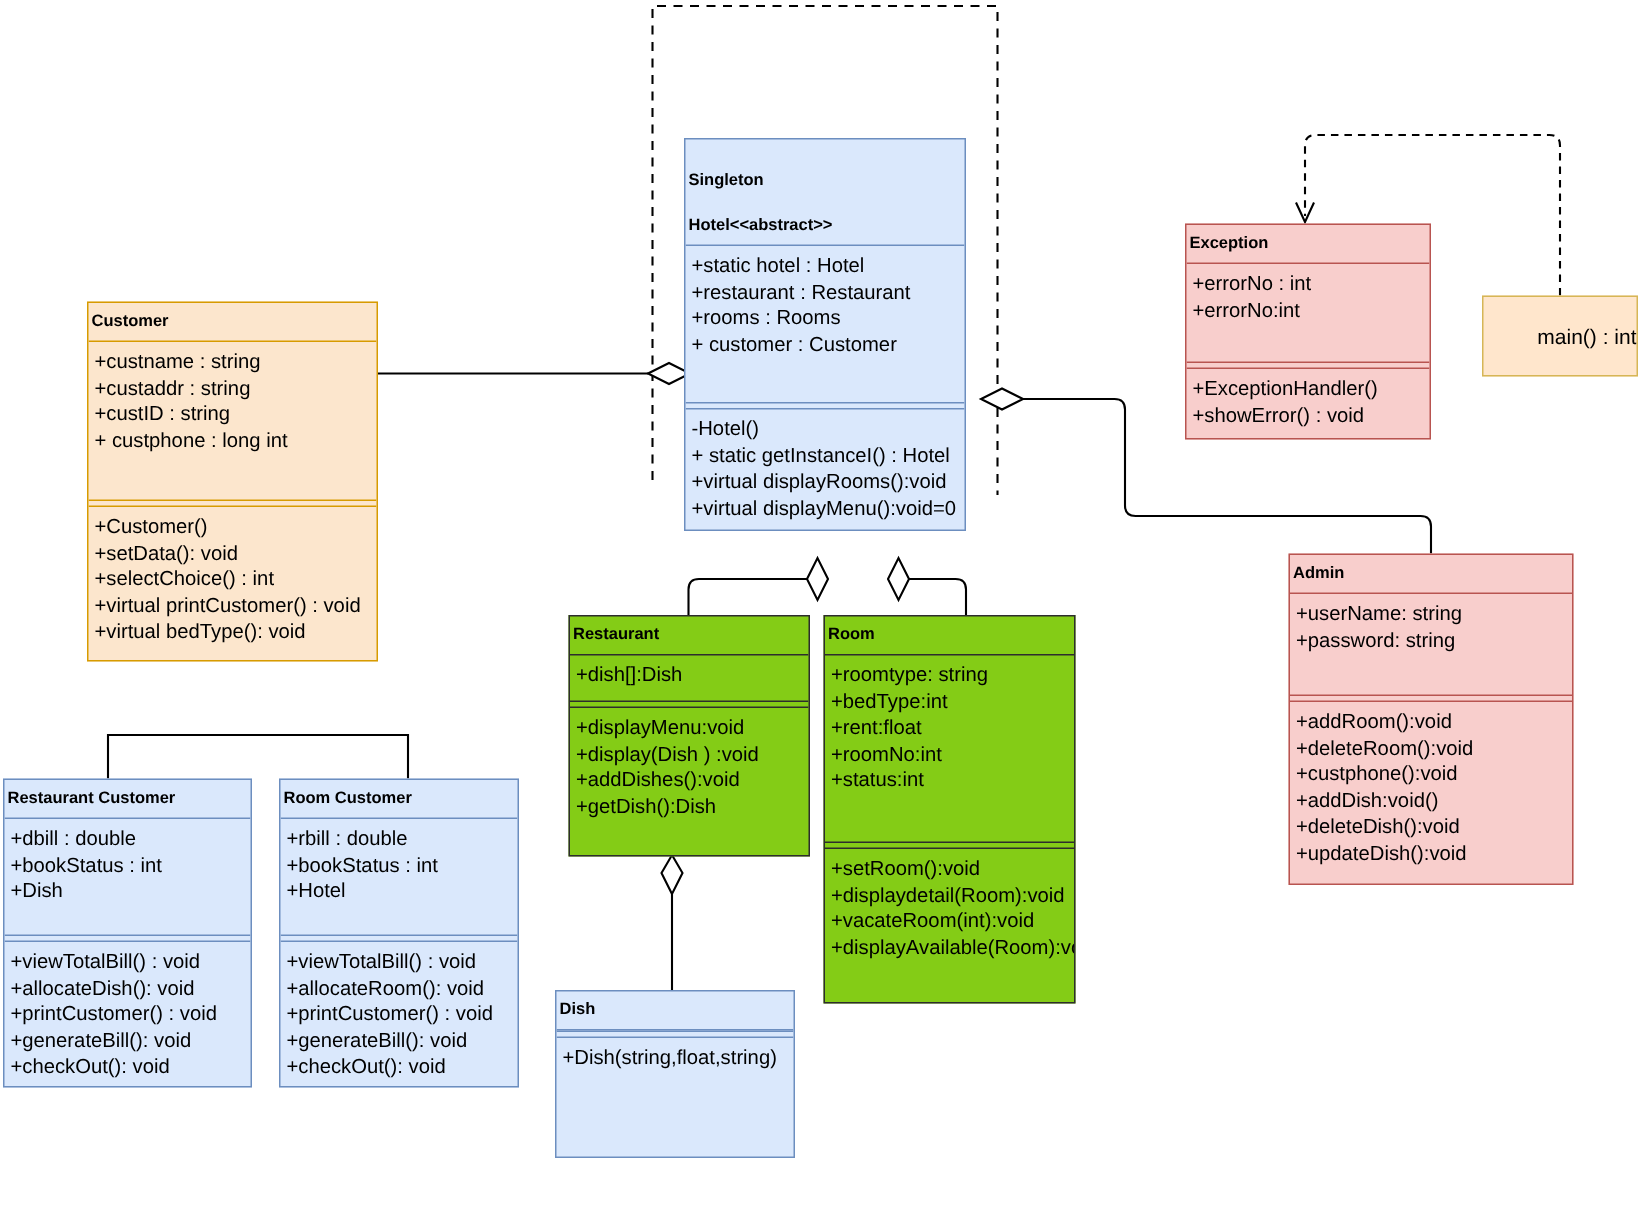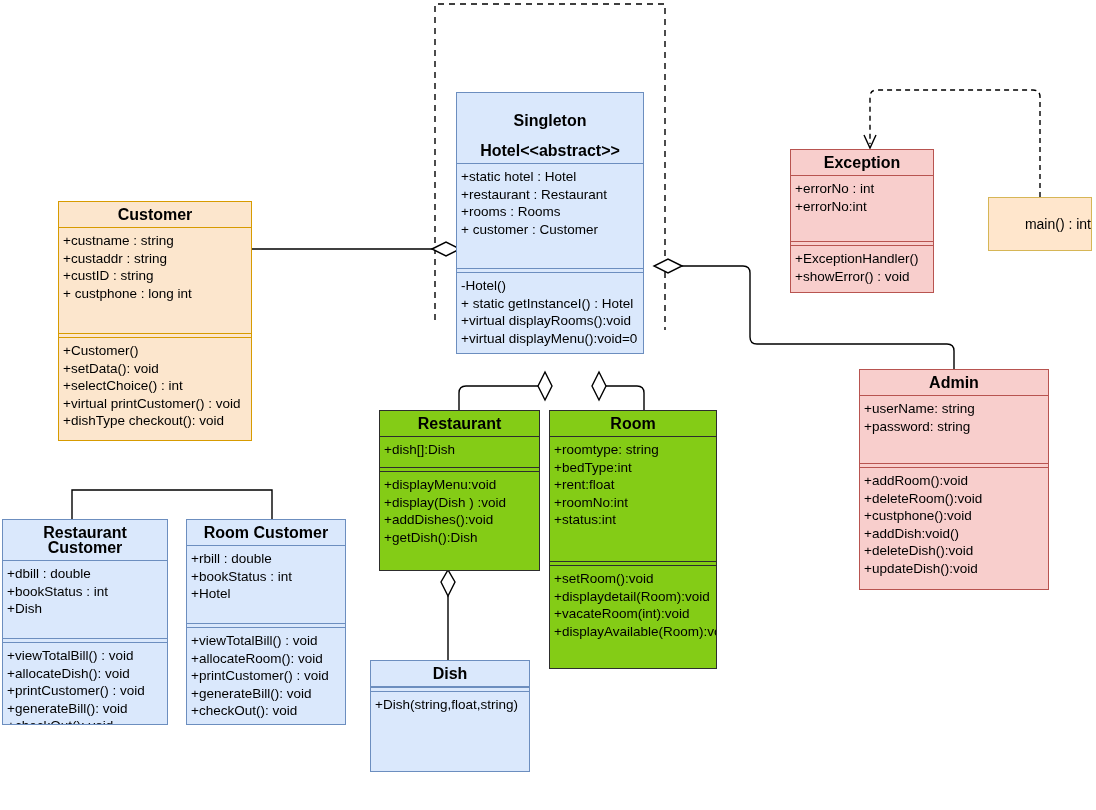--- a/index.html
+++ b/index.html
@@ -27,23 +27,23 @@
     height: 810px;
     pointer-events: none;
   }
   .cls {
     position: absolute;
     box-sizing: border-box;
     border: 1px solid #000;
     overflow: hidden;
   }
   .cls .title {
-    text-align: center;
+    text-align: left;
     font-weight: bold;
-    font-size: 16px;
+    font-size: 11px;
     line-height: 15px;
     padding: 5px 2px 5px 2px;
     color: #000;
     white-space: pre-line;
   }
   .cls .sep {
     height: 0;
     border-top: 1px solid #000;
   }
   .cls .dblsep {
@@ -78,21 +78,21 @@
     display: flex;
     align-items: center;
     justify-content: flex-end;
     font-size: 14px;
     color: #000;
   }
 
   
   #hotel            { left: 456px; top: 92px;  width: 188px; height: 262px; }
   #customer         { left: 58px;  top: 201px; width: 194px; height: 240px; }
-  #exception        { left: 790px; top: 149px; width: 144px; height: 144px; }
+  #exception        { left: 790px; top: 149px; width: 164px; height: 144px; }
   #mainbox          { left: 988px; top: 197px; width: 104px; height: 54px; }
   #admin            { left: 859px; top: 369px; width: 190px; height: 221px; }
   #restaurant       { left: 379px; top: 410px; width: 161px; height: 161px; }
   #room             { left: 549px; top: 410px; width: 168px; height: 259px; }
   #dish             { left: 370px; top: 660px; width: 160px; height: 112px; }
   #restaurantcust   { left: 2px;   top: 519px; width: 166px; height: 206px; }
   #roomcust         { left: 186px; top: 519px; width: 160px; height: 206px; }
 </style>
 </head>
 <body>
@@ -163,21 +163,21 @@
       <div>+custaddr : string</div>
       <div>+custID : string</div>
       <div>+ custphone : long int</div>
     </div>
     <div class="dblsep"></div>
     <div class="compartment">
       <div> +Customer()</div>
       <div>+setData(): void</div>
       <div>+selectChoice() : int</div>
       <div>+virtual printCustomer() : void</div>
-      <div>+dishType checkout(): void</div>
+      <div>+virtual bedType(): void</div>
     </div>
   </div>
 
   <div class="cls red" id="exception">
     <div class="title">Exception</div>
     <div class="sep"></div>
     <div class="compartment" style="height:57px">
       <div>+errorNo : int</div>
       <div>+errorNo:int</div>
     </div>

